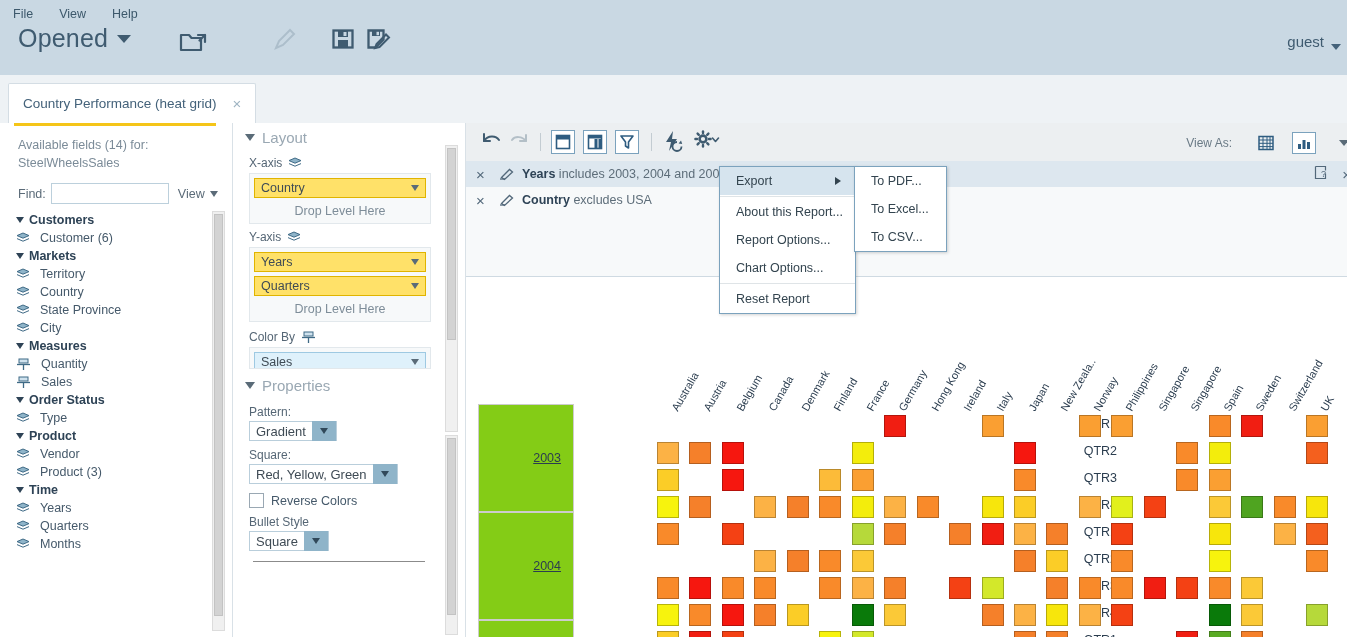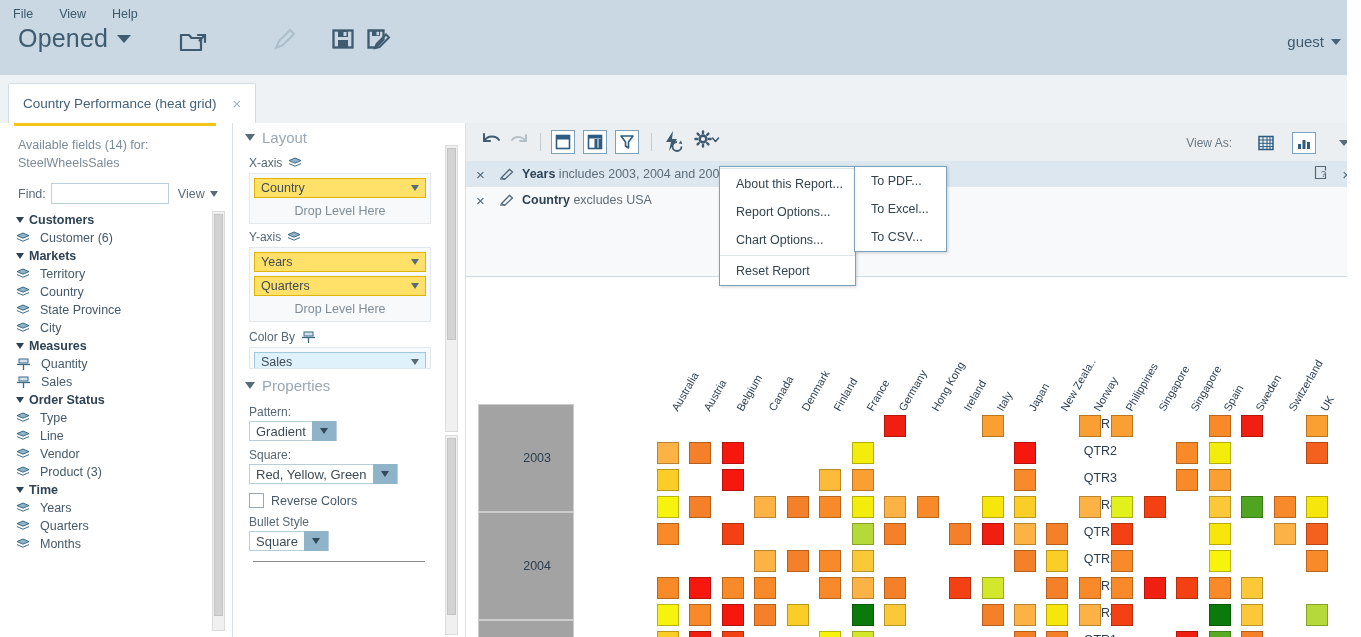--- a/index.html
+++ b/index.html
@@ -12,21 +12,21 @@
   #app{position:relative;width:1347px;height:637px;overflow:hidden;}
 
   
   .appbar{position:absolute;left:0;top:0;width:1361px;height:75px;background:#c9d8e3;}
   .menubar{position:absolute;left:0;top:3px;height:22px;display:flex;align-items:center;}
   .menuitem{padding:3px 13px;font-size:12.5px;color:#3c586b;cursor:default;}
   .opened-wrap{position:absolute;left:18px;top:24px;display:flex;align-items:center;cursor:pointer;}
   .opened-text{font-size:25px;color:#3f5b70;font-weight:400;letter-spacing:.2px;}
   .caret-big{margin-left:9px;width:0;height:0;border-left:7px solid transparent;border-right:7px solid transparent;border-top:8px solid #3f5b70;}
   .tbicon{position:absolute;top:27px;cursor:pointer;}
-  .guest{position:absolute;right:20px;top:33px;display:flex;align-items:center;cursor:pointer;}
+  .guest{position:absolute;right:20px;top:33px;display:flex;align-items:flex-end;cursor:pointer;}
   .guest span{font-size:15px;color:#3f5b70;}
   .caret-sm{margin-left:7px;width:0;height:0;border-left:5px solid transparent;border-right:5px solid transparent;border-top:6px solid #44627a;}
 
   
   .tabstrip{position:absolute;left:0;top:75px;width:1361px;height:48px;background:#eef2f5;border-bottom:1px solid #cfd9e0;}
   .tab{position:absolute;left:8px;top:8px;height:39px;background:#fff;border:1px solid #d4dde4;border-bottom:none;
        border-radius:2px 2px 0 0;display:flex;align-items:center;padding:0 14px;}
   .tab-label{font-size:13.5px;color:#44627a;}
   .tab-close{margin-left:16px;font-size:15px;color:#9fb4c2;cursor:pointer;}
 
@@ -86,21 +86,21 @@
   .frow{position:relative;height:26px;display:flex;align-items:center;padding-left:10px;}
   .frow.sel{background:#dde7ef;}
   .fx{font-size:15px;color:#52687a;cursor:pointer;width:22px;}
   .fedit{width:24px;display:flex;align-items:center;cursor:pointer;}
   .ftext{font-size:12.5px;color:#5d6d79;}
   .ftext b{color:#2e4356;}
   .frow-actions{position:absolute;right:10px;top:4px;display:flex;align-items:center;gap:12px;}
 
   
   .chartwrap{position:absolute;left:0;top:154px;width:895px;height:360px;background:#fff;overflow:hidden;}
-  .ybox{position:absolute;border:1px solid #ccc;box-sizing:border-box;display:flex;align-items:center;justify-content:flex-end;padding-right:22px;font-size:12.5px;color:#2b3d4f;background:#a3a3a3;}
+  .ybox{position:absolute;border:1px solid #ccc;box-sizing:border-box;display:flex;align-items:center;justify-content:flex-end;padding-right:12px;font-size:12.5px;color:#2b3d4f;background:#84cc16;text-decoration:underline;}
   .qtr{position:absolute;font-size:12.5px;color:#2b3d4f;text-align:right;width:46px;}
   .cell{position:absolute;width:22px;height:22px;box-sizing:border-box;}
   .xlab{position:absolute;font-size:11px;color:#2b3d4f;white-space:nowrap;transform-origin:left top;transform:rotate(-60deg);}
 
   
   .ctxmenu{position:absolute;background:#fff;border:1px solid #7ba2bd;box-shadow:1px 1px 3px rgba(0,0,0,.18);z-index:60;}
   .ctxitem{display:flex;align-items:center;justify-content:space-between;padding:7px 14px 7px 16px;font-size:12.5px;color:#33444f;cursor:pointer;white-space:nowrap;}
   .ctxitem.hl{background:#d6e4ee;}
   .ctxitem.dis{color:#b2b9be;cursor:default;}
   .ctxsep{height:1px;background:#dfe4e7;margin:1px 0;}
@@ -267,28 +267,23 @@
         </div>
         <div class="fld">
           <span style="display: inline-flex; margin-right: 5px;">
             <svg width="14" height="12" viewBox="0 0 14 12">
               <path d="M7 1 L13 3.6 L7 6.2 L1 3.6 z" fill="#8fb4c9" stroke="#3f6a86" stroke-width="1"></path>
               <path d="M1 6.6 L7 9.2 L13 6.6" fill="none" stroke="#3f6a86" stroke-width="1"></path>
             </svg>
           </span>
           <span>Type</span>
         </div>
-        <div class="fld">
-          <span style="display: inline-flex; margin-right: 5px;">
-            <svg width="14" height="12" viewBox="0 0 14 12">
-              <path d="M7 1 L13 3.6 L7 6.2 L1 3.6 z" fill="#8fb4c9" stroke="#3f6a86" stroke-width="1"></path>
-              <path d="M1 6.6 L7 9.2 L13 6.6" fill="none" stroke="#3f6a86" stroke-width="1"></path>
-            </svg>
-          </span>
-          <span>Line</span>
+        <div class="grp">
+          <span class="tri"></span>
+          <span>Product</span>
         </div>
         <div class="fld">
           <span style="display: inline-flex; margin-right: 5px;">
             <svg width="14" height="12" viewBox="0 0 14 12">
               <path d="M7 1 L13 3.6 L7 6.2 L1 3.6 z" fill="#8fb4c9" stroke="#3f6a86" stroke-width="1"></path>
               <path d="M1 6.6 L7 9.2 L13 6.6" fill="none" stroke="#3f6a86" stroke-width="1"></path>
             </svg>
           </span>
           <span>Vendor</span>
         </div>
@@ -703,20 +698,24 @@
           <div class="xlab" style="left: 722.2px; top: 130px;">Singapore</div>
           <div class="xlab" style="left: 754.65px; top: 130px;">Spain</div>
           <div class="xlab" style="left: 787.1px; top: 130px;">Sweden</div>
           <div class="xlab" style="left: 819.55px; top: 130px;">Switzerland</div>
           <div class="xlab" style="left: 852px; top: 130px;">UK</div>
         </div>
     </div>
   </div>
 
   <div class="ctxmenu" id="ctx-main" style="left:719px;top:166px;width:135px;">
+      <div class="ctxitem hl">
+        <span>Export</span>
+        <span class="ctxarrow"></span>
+      </div>
       <div class="ctxsep"></div>
       <div class="ctxitem">
         <span>About this Report...</span>
       </div>
       <div class="ctxitem">
         <span>Report Options...</span>
       </div>
       <div class="ctxitem">
         <span>Chart Options...</span>
       </div>

